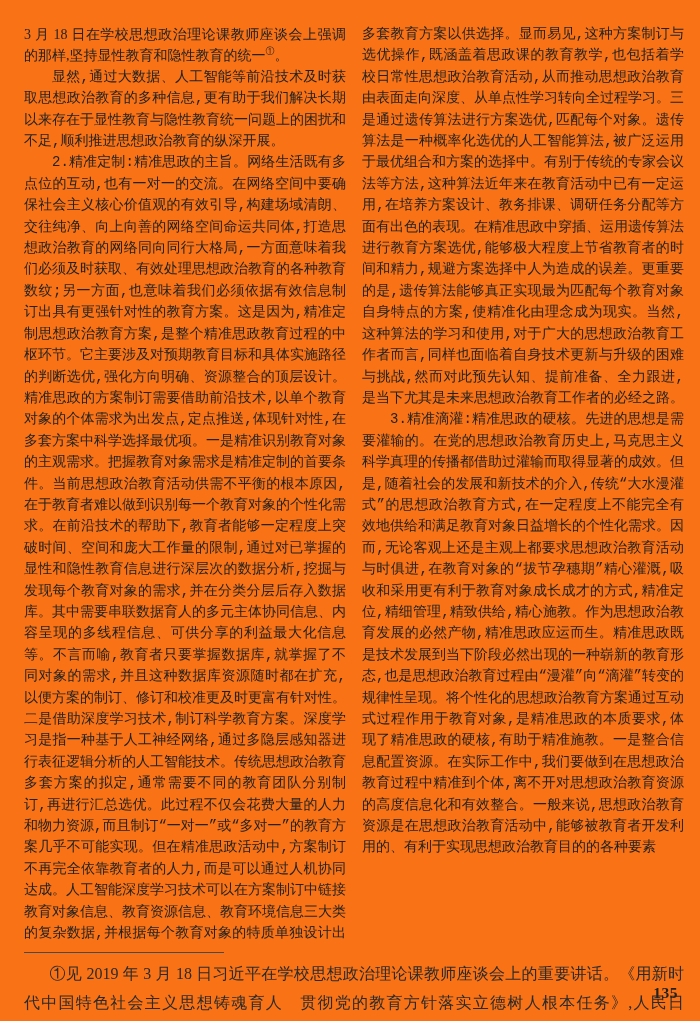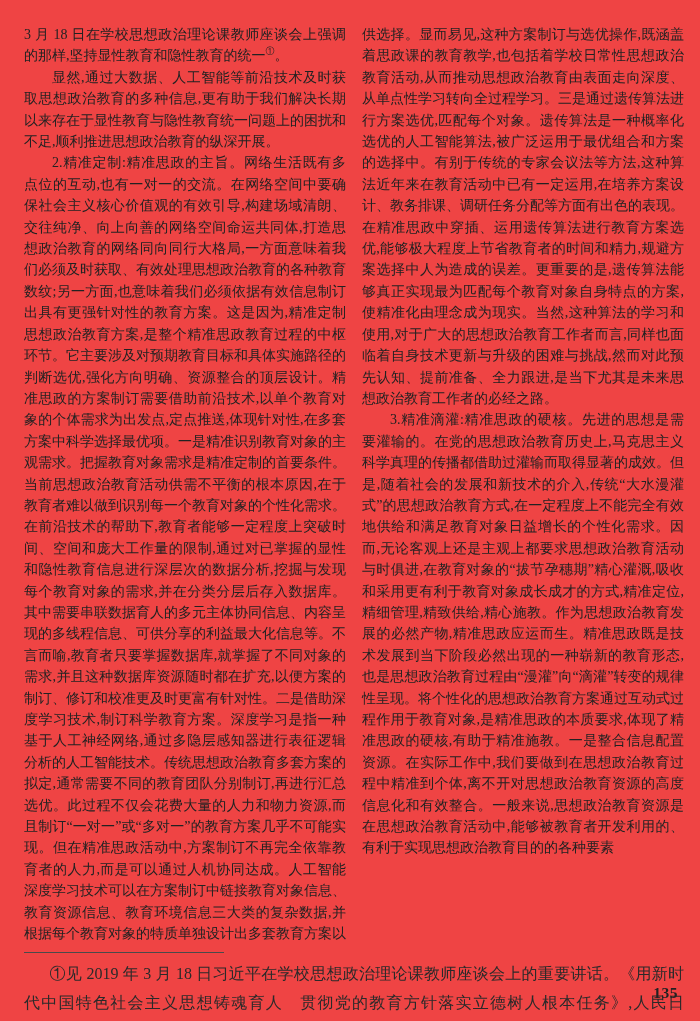--- a/index.html
+++ b/index.html
@@ -8,21 +8,21 @@
     width: 700px;
     height: 1021px;
     background: #ffffff;
     font-family: "Liberation Serif", "DejaVu Serif", serif;
   }
   .page {
     position: absolute;
     left: 0; top: 0;
     width: 700px;
     height: 1021px;
-    background: #ef4444;
+    background: #f97316;
     color: #222222;
     overflow: hidden;
   }
   .columns {
     position: absolute;
     left: 24px;
     top: 24px;
     width: 660px;
     height: 922px;
     column-count: 2;
@@ -33,20 +33,21 @@
     text-align: justify;
     overflow: hidden;
   }
   .columns p {
     margin: 0;
     padding: 0;
     text-indent: 0;
   }
   .columns p.indent {
     text-indent: 2em;
+    font-family: Liberation Mono, monospace;
   }
   sup.noteref {
     font-size: 9px;
     line-height: 0;
     vertical-align: super;
   }
   .footnote-rule {
     position: absolute;
     left: 24px;
     top: 952px;

